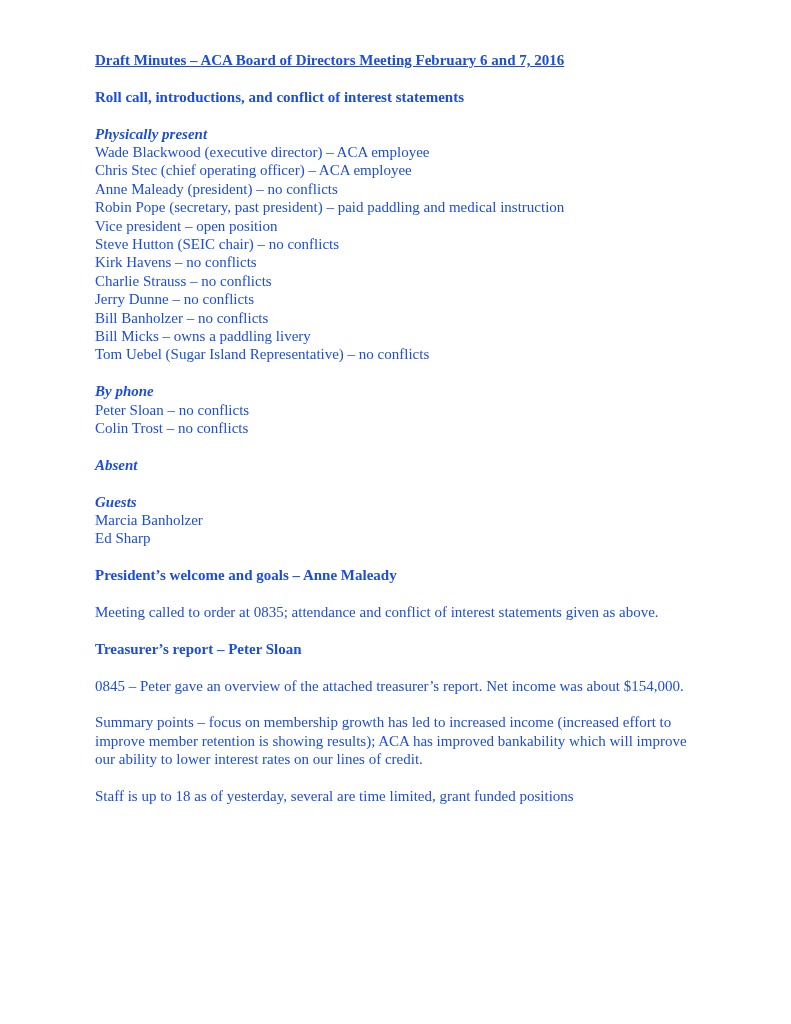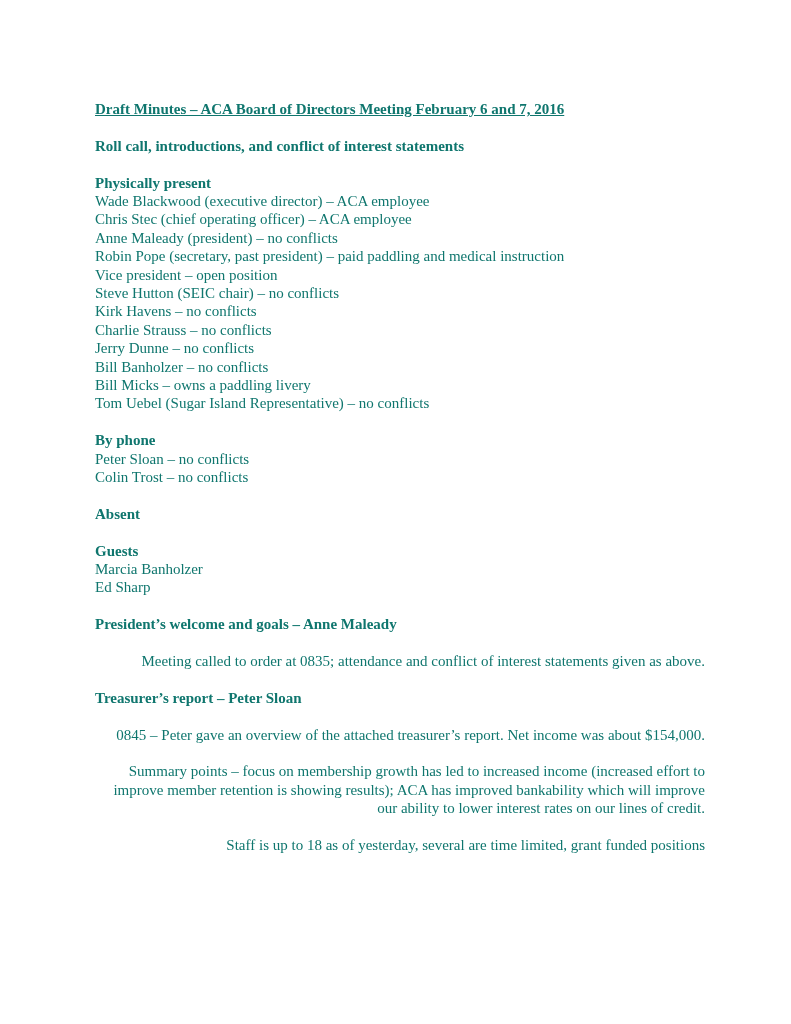--- a/index.html
+++ b/index.html
@@ -6,42 +6,43 @@
     margin: 0;
     padding: 0;
     background: #ffffff;
   }
   .page {
     position: relative;
     width: 791px;
     height: 1024px;
     background: #ffffff;
     box-sizing: border-box;
-    padding: 100px 86px 0 95px;
+    padding: 51px 86px 0 95px;
     font-family: "Liberation Serif", serif;
     font-size: 15px;
     line-height: 18.4px;
-    color: #0f766e;
+    color: #1d4ed8;
     overflow: hidden;
   }
   .page p { margin: 0; padding: 0; }
   .doc-title {
     font-weight: bold;
     text-decoration: underline;
   }
   .heading {
     font-weight: bold;
     margin-top: 18.4px !important;
   }
   .subheading {
     font-weight: bold;
+    font-style: italic;
     margin-top: 18.4px !important;
   }
   .line { margin: 0; font-family: Liberation Serif, serif; }
-  .para { margin-top: 18.4px !important; text-align: right; }
+  .para { margin-top: 18.4px !important; }
   .sections { margin-top: 4px; }
 </style>
 </head>
 <body>
 
 <div class="page">
 
   <p class="doc-title">Draft Minutes – ACA Board of Directors Meeting February 6 and 7, 2016</p>
 
   <p class="heading">Roll call, introductions, and conflict of interest statements</p>

